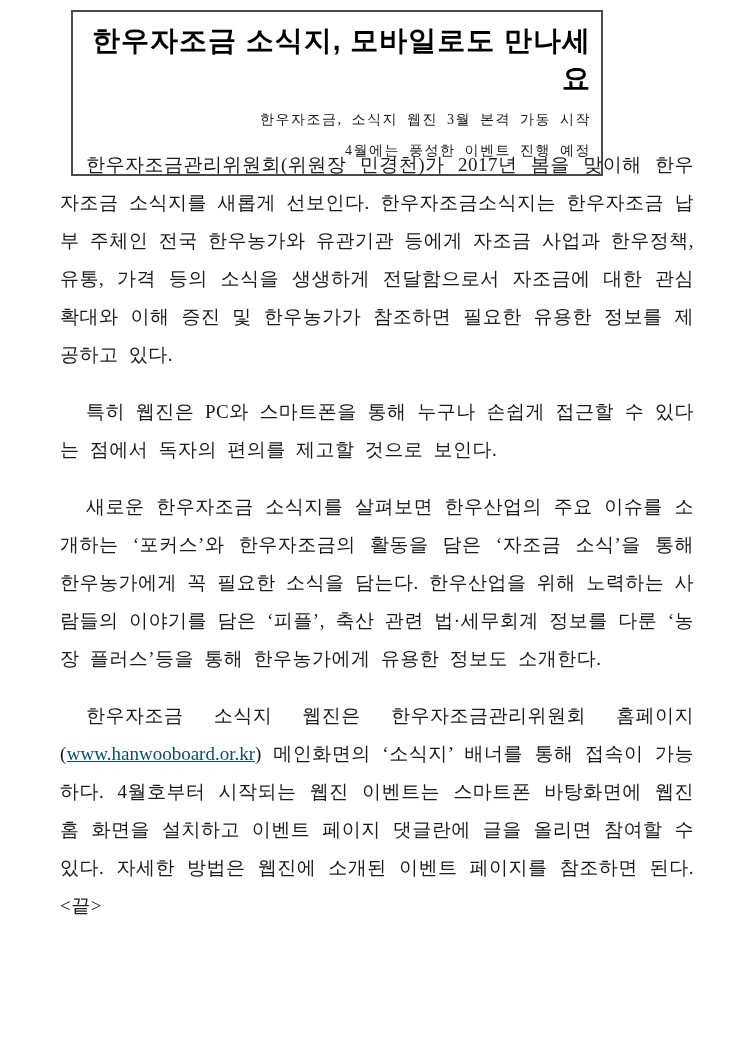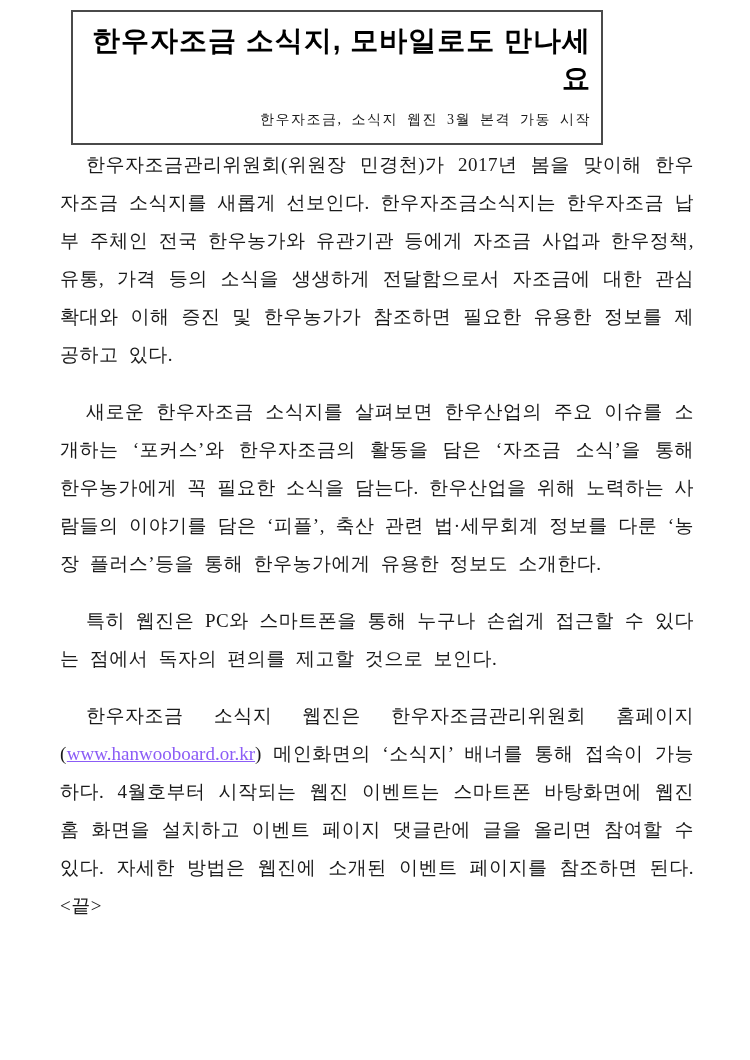--- a/index.html
+++ b/index.html
@@ -56,37 +56,38 @@
   .para {
     margin: 0 0 19px 0;
     text-indent: 26px;
     word-spacing: 5px;
     letter-spacing: 0.5px;
   }
   .para:last-child {
     margin-bottom: 0;
   }
   a.doc-link {
-    color: #8b5cf6;
+    color: #0c4a6e;
     text-decoration: underline;
     letter-spacing: 0;
     word-spacing: 0;
     cursor: pointer;
   }
 </style>
 </head>
 <body>
 
 <div class="page">
 
   <div class="header-box">
     <h1 class="headline">한우자조금 소식지, 모바일로도 만나세요</h1>
     <p class="subheadline">한우자조금, 소식지 웹진 3월 본격 가동 시작</p>
+    <p class="subheadline">4월에는 풍성한 이벤트 진행 예정</p>
   </div>
 
   <div class="body-text">
     <p class="para">한우자조금관리위원회(위원장 민경천)가 2017년 봄을 맞이해 한우자조금 소식지를 새롭게 선보인다. 한우자조금소식지는 한우자조금 납부 주체인 전국 한우농가와 유관기관 등에게 자조금 사업과 한우정책, 유통, 가격 등의 소식을 생생하게 전달함으로서 자조금에 대한 관심 확대와 이해 증진 및 한우농가가 참조하면 필요한 유용한 정보를 제공하고 있다.</p>
+    <p class="para">특히 웹진은 PC와 스마트폰을 통해 누구나 손쉽게 접근할 수 있다는 점에서 독자의 편의를 제고할 것으로 보인다.</p>
     <p class="para">새로운 한우자조금 소식지를 살펴보면 한우산업의 주요 이슈를 소개하는 ‘포커스’와 한우자조금의 활동을 담은 ‘자조금 소식’을 통해 한우농가에게 꼭 필요한 소식을 담는다. 한우산업을 위해 노력하는 사람들의 이야기를 담은 ‘피플’, 축산 관련 법·세무회계 정보를 다룬 ‘농장 플러스’등을 통해 한우농가에게 유용한 정보도 소개한다.</p>
-    <p class="para">특히 웹진은 PC와 스마트폰을 통해 누구나 손쉽게 접근할 수 있다는 점에서 독자의 편의를 제고할 것으로 보인다.</p>
     <p class="para"><span>한우자조금 소식지 웹진은 한우자조금관리위원회 홈페이지(</span><a class="doc-link">www.hanwooboard.or.kr</a><span>) 메인화면의 ‘소식지’ 배너를 통해 접속이 가능하다. 4월호부터 시작되는 웹진 이벤트는 스마트폰 바탕화면에 웹진 홈 화면을 설치하고 이벤트 페이지 댓글란에 글을 올리면 참여할 수 있다. 자세한 방법은 웹진에 소개된 이벤트 페이지를 참조하면 된다. &lt;끝&gt;</span></p>
   </div>
 
 </div>
 
 </body></html>

